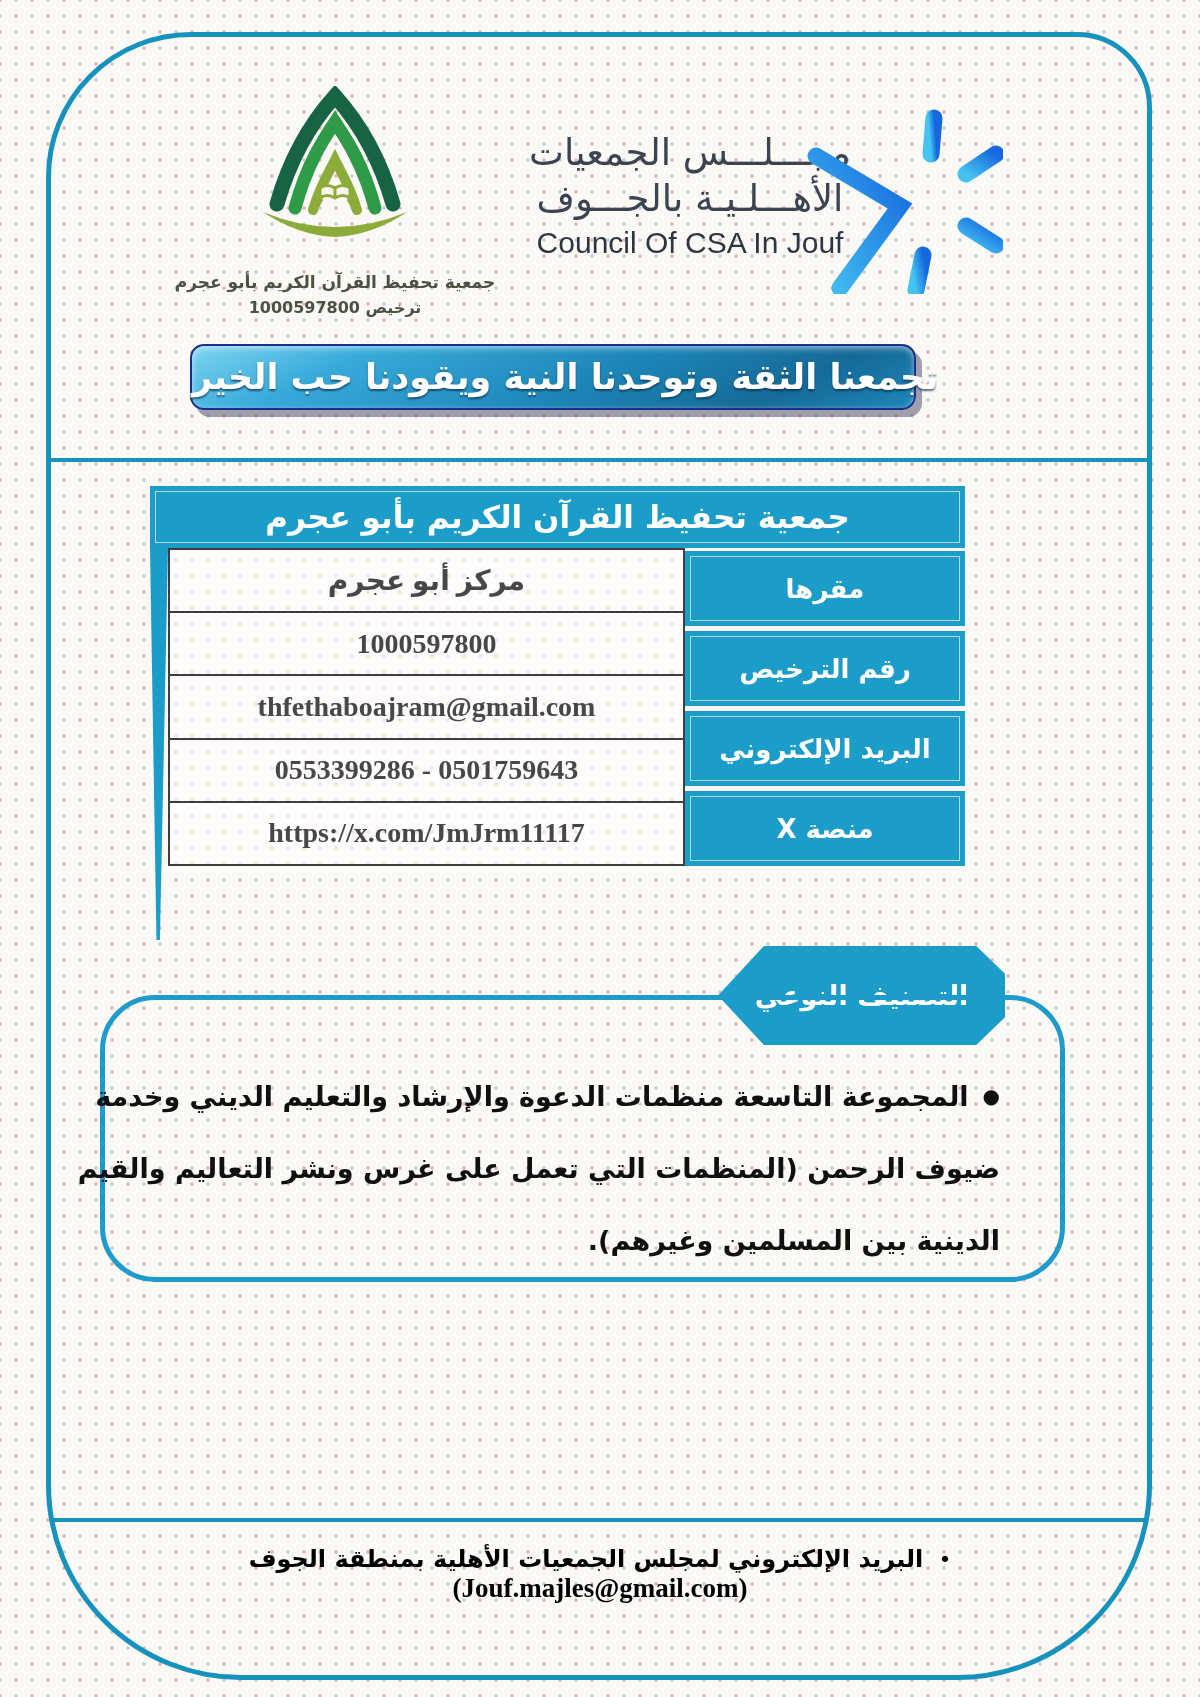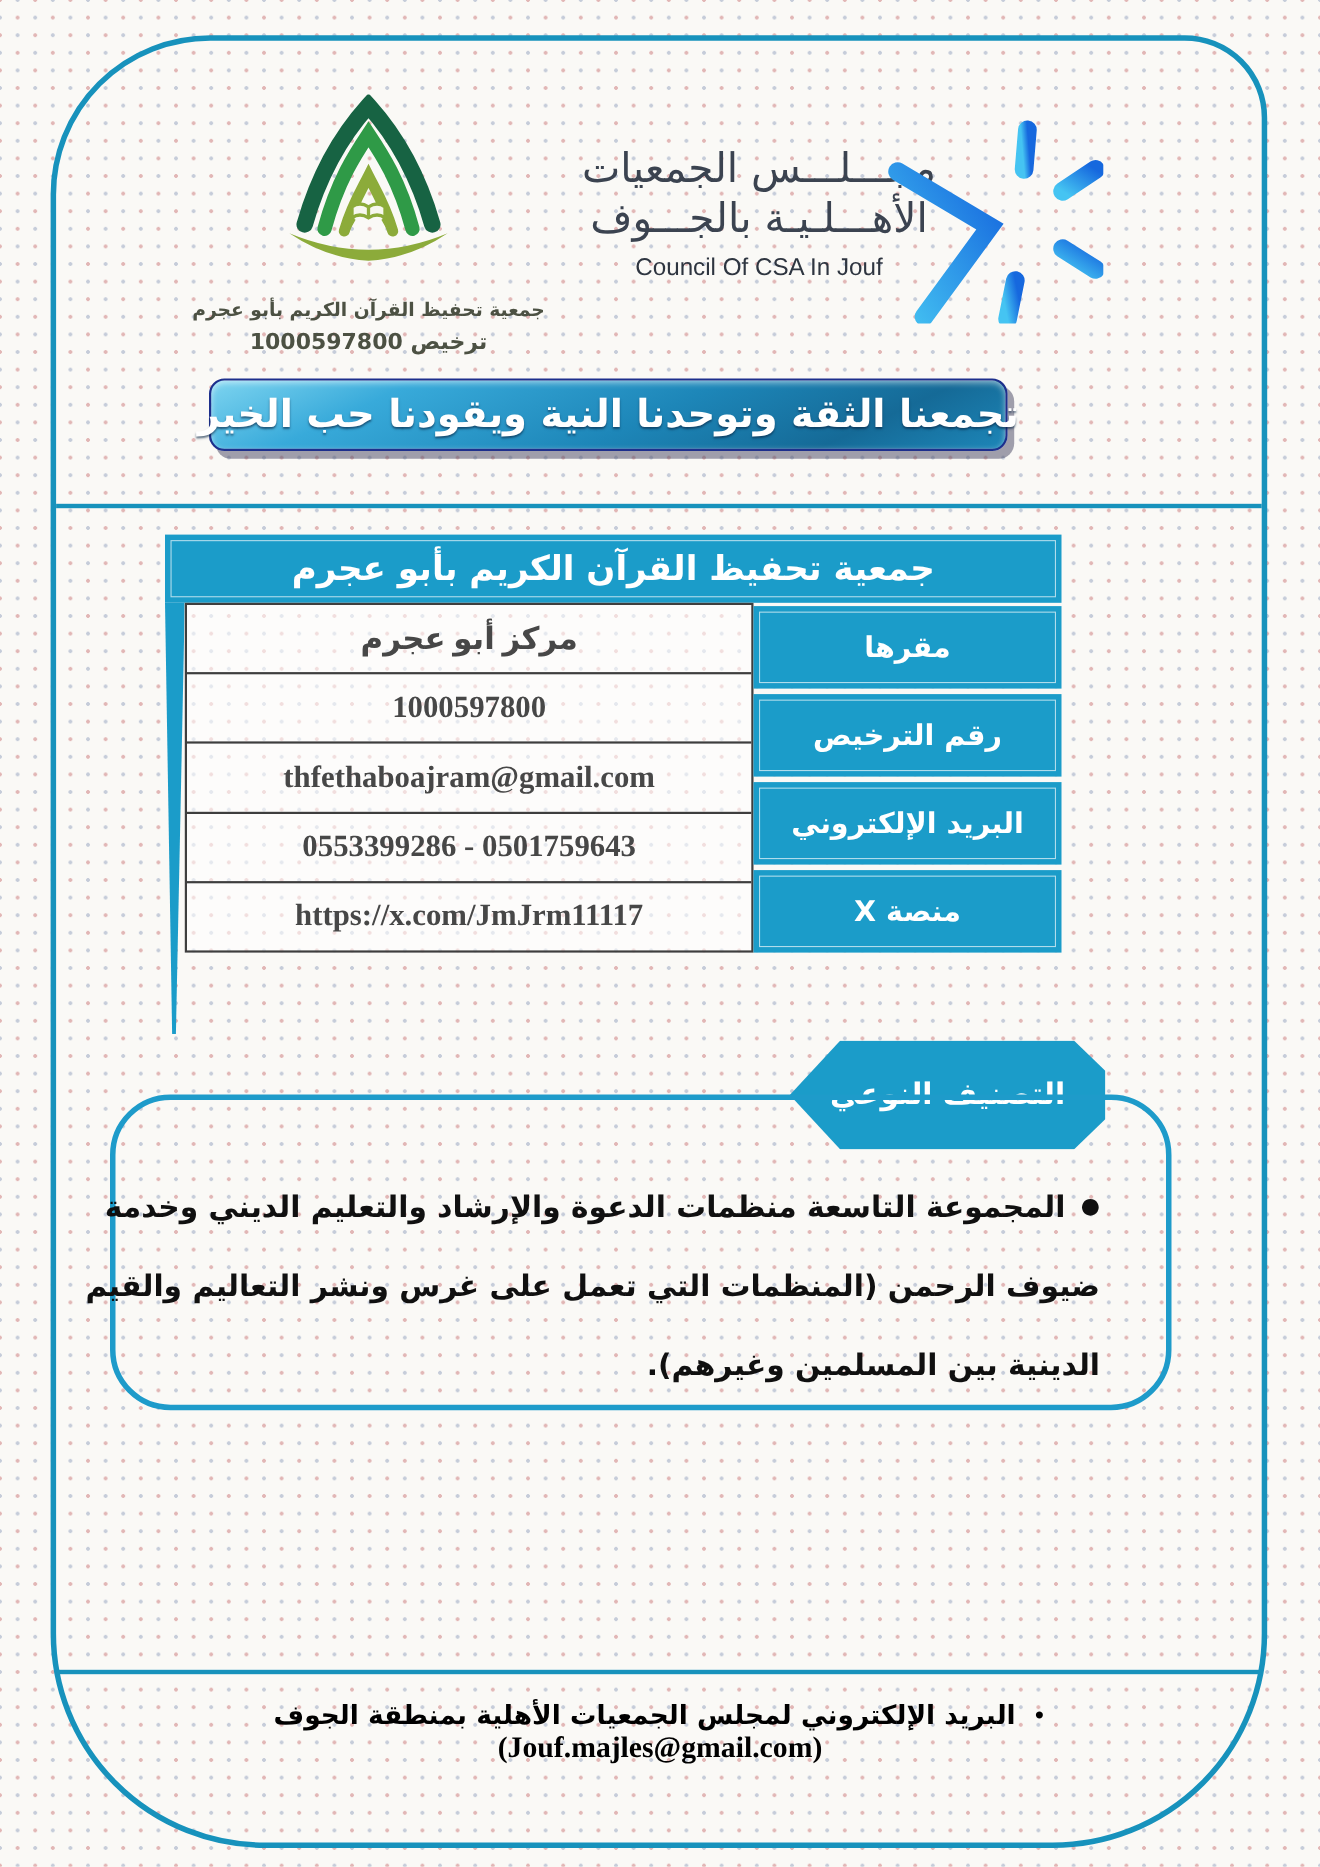--- a/index.html
+++ b/index.html
@@ -19,33 +19,33 @@
   
   #frame{
     left:46px;top:32px;width:1106px;height:1648px;box-sizing:border-box;
     border:5px solid #1792bc;border-radius:145px 75px 195px 195px;
   }
   .hr-divider{height:4px;background:#1792bc;}
   
   #assoc-logo{left:235px;top:86px;width:200px;height:152px;}
   .assoc-caption{left:140px;width:390px;text-align:center;color:#4c5143;font-weight:bold;direction:rtl;}
   #assoc-name{top:272px;font-size:17px;}
-  #assoc-license{top:298px;font-size:20px;letter-spacing:1px;}
+  #assoc-license{top:298px;font-size:16px;letter-spacing:1px;}
   
   #council-text{left:528px;top:130px;width:324px;text-align:center;color:#3b4350;direction:rtl;}
   .council-ar{font-size:37px;line-height:46px;}
-  .council-en{font-size:22px;line-height:34px;color:#2e3540;margin-top:4px;font-family:"Liberation Sans",sans-serif;}
+  .council-en{font-size:30px;line-height:34px;color:#2e3540;margin-top:4px;font-family:"Liberation Sans",sans-serif;}
   #council-mark{left:788px;top:108px;width:215px;height:186px;}
   
   #banner{
     left:190px;top:344px;width:726px;height:66px;box-sizing:border-box;
     border:2px solid #1d2f8c;border-radius:14px;
     background:linear-gradient(155deg,#7dd4f0 0%,#38aada 22%,#1d86b8 55%,#156a97 80%,#1d86b8 100%);
     box-shadow:6px 7px 0 rgba(84,84,110,.55), inset 0 2px 6px rgba(255,255,255,.55);
-    display:flex;align-items:center;justify-content:center;
+    display:flex;align-items:center;justify-content:flex-start;
   }
   #banner .txt{
     color:#fff;font-weight:bold;font-size:35px;direction:rtl;white-space:nowrap;
     text-shadow:0 2px 2px rgba(10,40,70,.65);
   }
   
   #table-wrap{left:150px;top:486px;width:815px;height:456px;}
   .cyan{background:#1b9cc9;}
   .cyan-cell{position:relative;}
   .cyan-cell::before{content:"";position:absolute;inset:5px;border:1px solid rgba(255,255,255,.65);pointer-events:none;}

